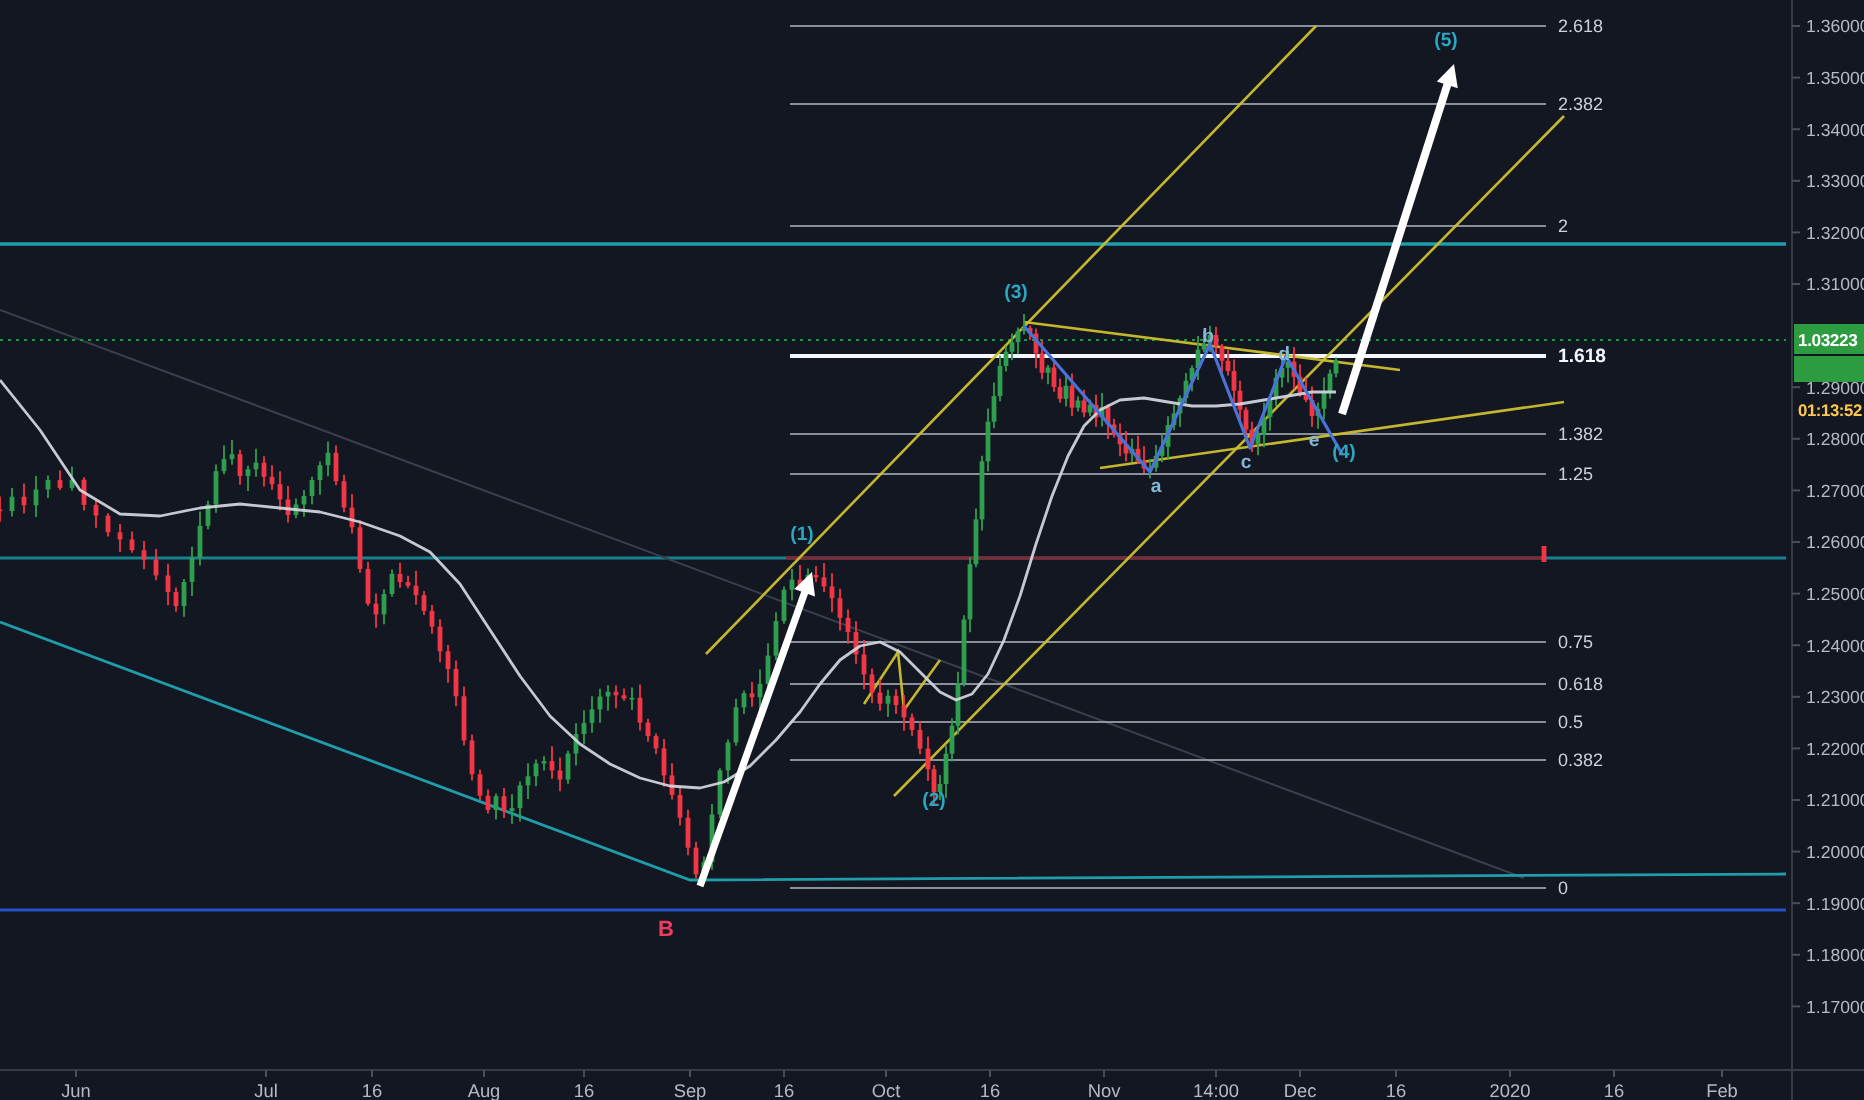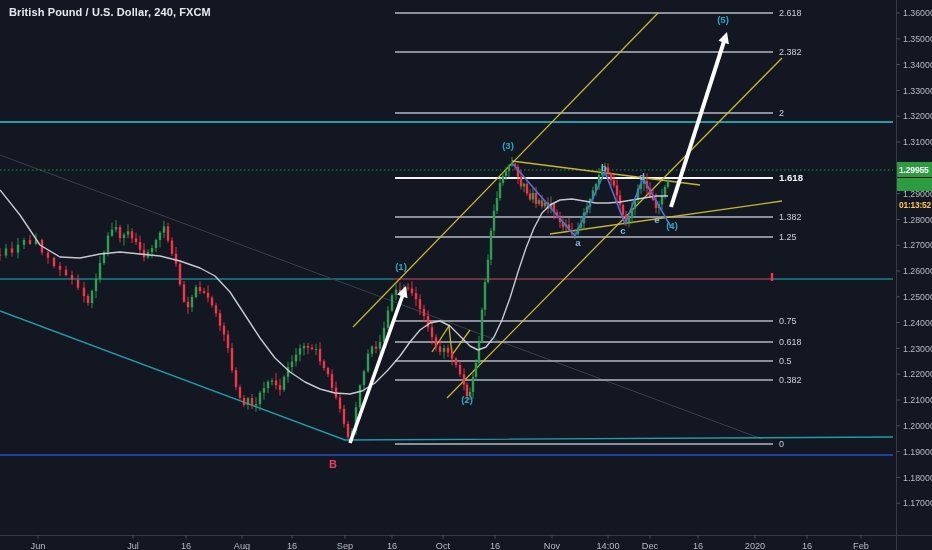--- a/index.html
+++ b/index.html
@@ -515,22 +515,21 @@
         <line x1="755" y1="535" x2="755" y2="538.5" stroke="#4a4e59" stroke-width="1"></line>
         <text x="755" y="548.5" fill="#b7bac3" font-size="9.2" text-anchor="middle">2020</text>
         <line x1="807" y1="535" x2="807" y2="538.5" stroke="#4a4e59" stroke-width="1"></line>
         <text x="807" y="548.5" fill="#b7bac3" font-size="9.2" text-anchor="middle">16</text>
         <line x1="861" y1="535" x2="861" y2="538.5" stroke="#4a4e59" stroke-width="1"></line>
         <text x="861" y="548.5" fill="#b7bac3" font-size="9.2" text-anchor="middle">Feb</text>
       </g>
     </svg>
 
   <div id="legend">
-    <div class="t1">British Pound / U.S. Dollar, 240, FXCM</div>
   </div>
 
   <div class="chip" id="price-chip">
-    <span>1.29955</span>
+    <span>1.03223</span>
   </div>
   <div class="chip" id="countdown-chip">
     <span>01:13:52</span>
   </div>
 </div>
 
 </body></html>

